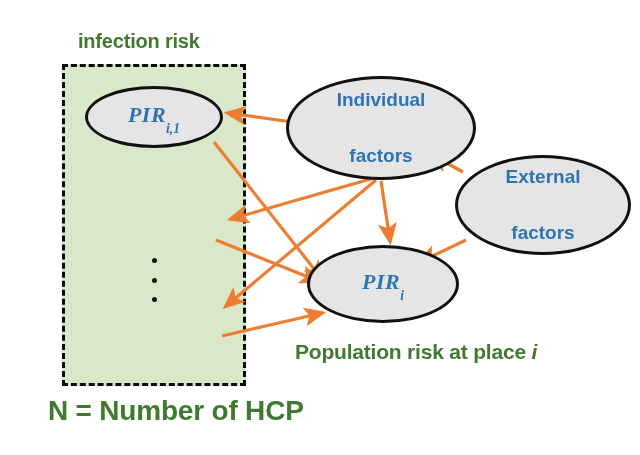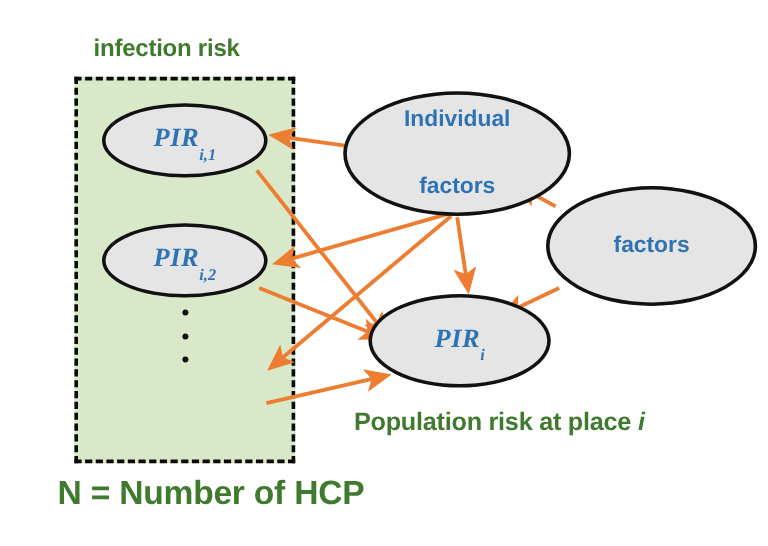--- a/index.html
+++ b/index.html
@@ -189,39 +189,35 @@
       <line x1="466" y1="240" x2="420" y2="262"></line>
     </g>
   </svg>
 
   <div class="node math" id="node-pir-i1">
     <div>
       <span>PIR</span><span class="sub">i,1</span>
     </div>
   </div>
 
-  <div class="node math" id="node-pir-i2">
-    <div>
-      <span>PIR</span><span class="sub">i,2</span>
-    </div>
-  </div>
 
   <div id="vertical-dots">
     <span></span>
     <span></span>
     <span></span>
   </div>
 
 
   <div class="node plain" id="node-individual-factors">
     <div>Individual</div>
     <div>factors</div>
   </div>
 
   <div class="node plain" id="node-external-factors">
+    <div>External</div>
     <div>factors</div>
   </div>
 
   <div class="node math" id="node-pir-i">
     <div>
       <span>PIR</span><span class="sub">i</span>
     </div>
   </div>
 
   <div class="green-label" id="population-label">

